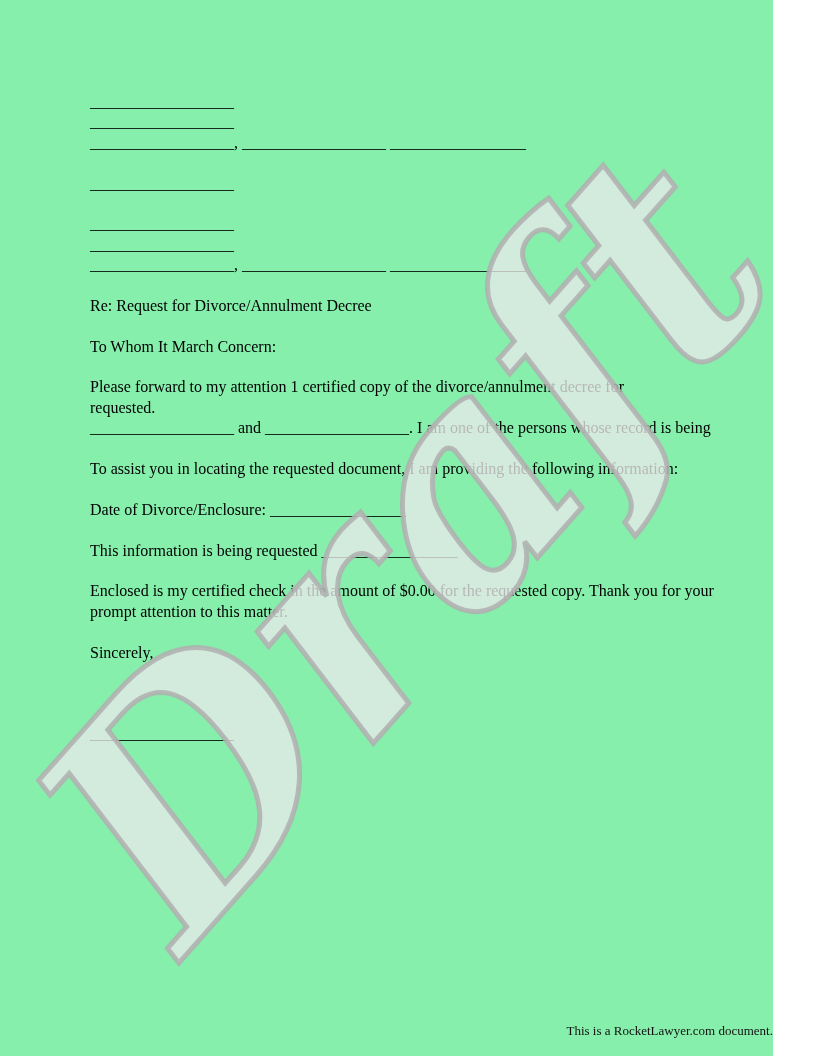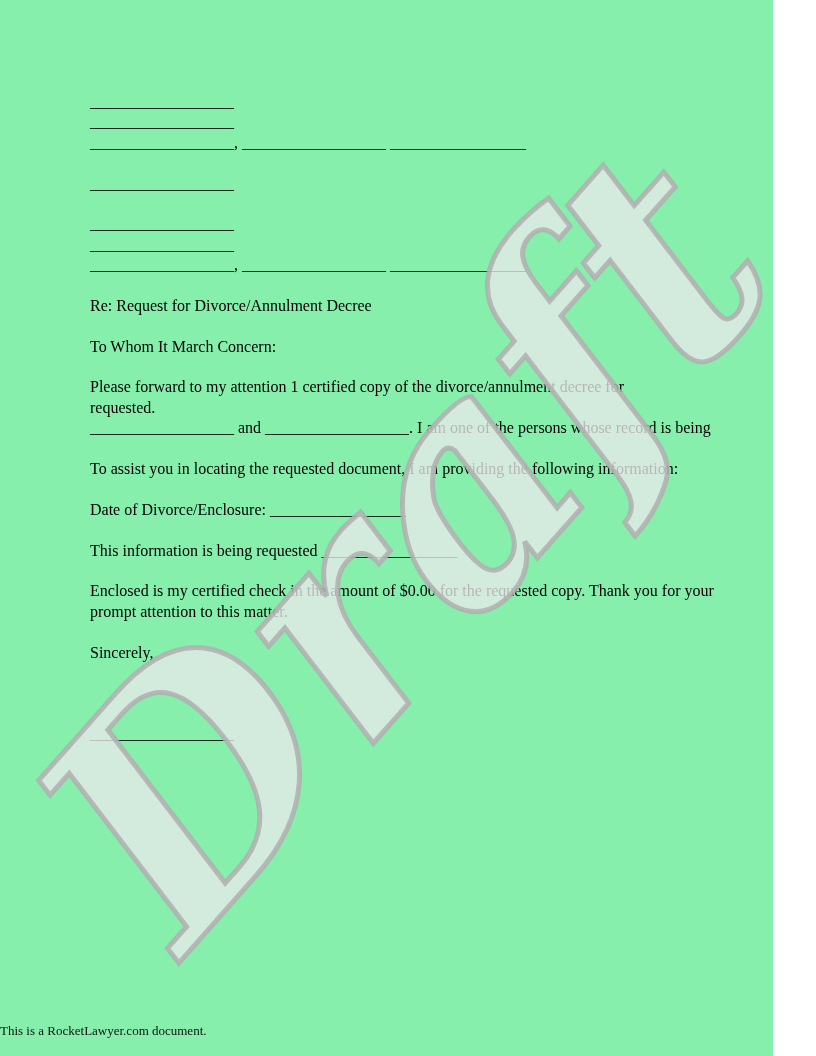--- a/index.html
+++ b/index.html
@@ -42,21 +42,21 @@
     fill-opacity: 0.78;
     stroke: #b0b0b0;
     stroke-opacity: 0.88;
     stroke-width: 5px;
   }
   .footer {
     position: absolute;
     left: 0;
     right: 0;
     top: 1023px;
-    text-align: left;
+    text-align: right;
     font-size: 13px;
     color: #111111;
   }
 </style>
 </head>
 <body>
 
 <div class="page">
 
   <div class="content">

